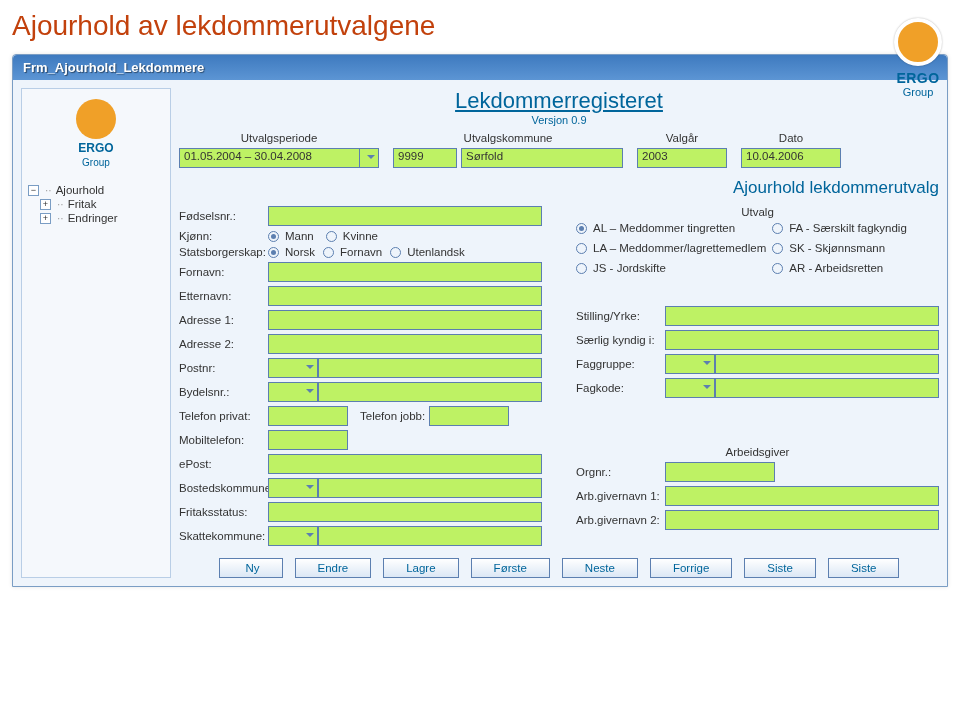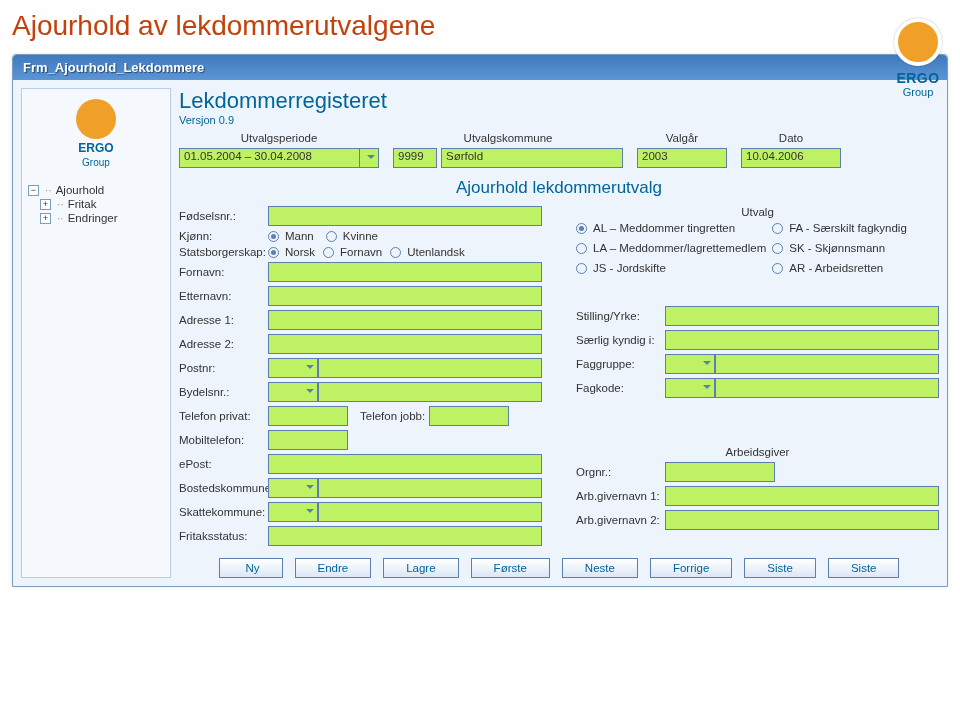--- a/index.html
+++ b/index.html
@@ -12,22 +12,22 @@
   .titlebar { background: linear-gradient(#3e7abf,#5c95d4); color: #fff; font-size: 13px; font-weight: 600; padding: 5px 10px; text-shadow: 1px 1px 1px rgba(0,0,0,.5); border-radius: 4px 4px 0 0; }
   .winbody { display: flex; padding: 8px; gap: 8px; }
   .leftpane { width: 150px; background: #f5f8fc; border: 1px solid #b9cee6; padding: 6px 4px; }
   .leftlogo { width: 40px; height: 40px; border-radius: 50%; background: #f0a028; margin: 4px auto 2px; }
   .leftlogo-txt { color: #00659b; font-size: 12px; font-weight: 600; text-align: center; margin-bottom: 14px; }
   .tree { font-size: 11.5px; color: #333; }
   .tree-row { display: flex; align-items: center; padding: 1px 2px; }
   .tico { width: 11px; height: 11px; border: 1px solid #7a9dc4; background: #fff; margin-right: 4px; display: inline-flex; align-items: center; justify-content: center; font-size: 9px; line-height: 1; color: #333; }
   .dots { color: #999; font-size: 10px; margin-left: 2px; }
   .mainpane { flex: 1; background: #eef4fb; }
-  .hdr-title { text-align: left; font-size: 22px; color: #00659b; }
-  .hdr-ver { text-align: left; font-size: 11px; color: #00659b; margin-bottom: 6px; }
+  .hdr-title { text-align: center; font-size: 22px; color: #00659b; text-decoration: underline; }
+  .hdr-ver { text-align: center; font-size: 11px; color: #00659b; margin-bottom: 6px; }
   .lbl { font-size: 11.5px; white-space: nowrap; }
   .fld, .sel { border: 1px solid #5c7fb0; background: #bef264; height: 20px; font-size: 11.5px; padding: 1px 4px; }
   .sel { position: relative; }
   .sel::after { content: ""; position: absolute; right: 3px; top: 6px; border: 4px solid transparent; border-top-color: #5c7fb0; }
   .section-title { font-size: 17px; color: #00659b; margin: 4px 0 8px; }
   .radio { width: 11px; height: 11px; border: 1px solid #5c7fb0; border-radius: 50%; display: inline-block; margin-right: 2px; vertical-align: middle; position: relative; }
   .radio.on::after { content: ""; position: absolute; width: 5px; height: 5px; background: #5c7fb0; border-radius: 50%; top: 2px; left: 2px; }
   .grid2 { display: grid; grid-template-columns: 1fr 1fr; column-gap: 34px; }
   .frow { display: flex; align-items: center; margin-bottom: 4px; gap: 4px; }
   .frow .rlbl { width: 85px; font-size: 11.5px; }
@@ -88,28 +88,28 @@
         <div class="hlbl">Utvalgskommune</div>
         <div class="hlbl">Valgår</div>
         <div class="hlbl">Dato</div>
       </div>
       <div class="hdrgrid" style="margin-bottom:10px">
         <div class="pairsel">
           <div class="fld">01.05.2004 – 30.04.2008</div>
           <div class="sel"></div>
         </div>
         <div style="display:flex;gap:4px">
-          <div class="fld" style="width:44px">9999</div>
+          <div class="fld" style="width:64px">9999</div>
           <div class="fld" style="flex:1">Sørfold</div>
         </div>
         <div class="fld">2003</div>
         <div class="fld">10.04.2006</div>
       </div>
 
-      <div class="section-title" style="text-align:center">Ajourhold lekdommerutvalg</div>
+      <div class="section-title" style="text-align:right">Ajourhold lekdommerutvalg</div>
 
       <div class="grid2">
 
         <div>
           <div class="frow">
               <span class="rlbl">Fødselsnr.:</span>
               <div class="fld"></div>
             </div>
           <div class="frow">
             <span class="rlbl">Kjønn:</span>
@@ -172,30 +172,30 @@
               <div class="fld"></div>
             </div>
           <div class="frow">
               <span class="rlbl">Bostedskommune:</span>
             <div class="seltxt" style="flex:1">
                 <div class="sel" style="width:50px"></div>
                 <div class="fld"></div>
               </div>
           </div>
           <div class="frow">
+              <span class="rlbl">Fritaksstatus:</span>
+              <div class="fld"></div>
+            </div>
+          <div class="frow">
               <span class="rlbl">Skattekommune:</span>
             <div class="seltxt" style="flex:1">
                 <div class="sel" style="width:50px"></div>
                 <div class="fld"></div>
               </div>
           </div>
-          <div class="frow">
-              <span class="rlbl">Fritaksstatus:</span>
-              <div class="fld"></div>
-            </div>
         </div>
 
         <div>
           <div class="frow" style="justify-content:center">
               <span class="lbl">Utvalg</span>
             </div>
           <div style="display:grid;grid-template-columns:1fr 1fr;row-gap:4px;column-gap:6px;margin-bottom:6px">
             <div class="frow">
                 <span class="radio on"></span>
                 <span class="lbl">AL – Meddommer tingretten</span>

